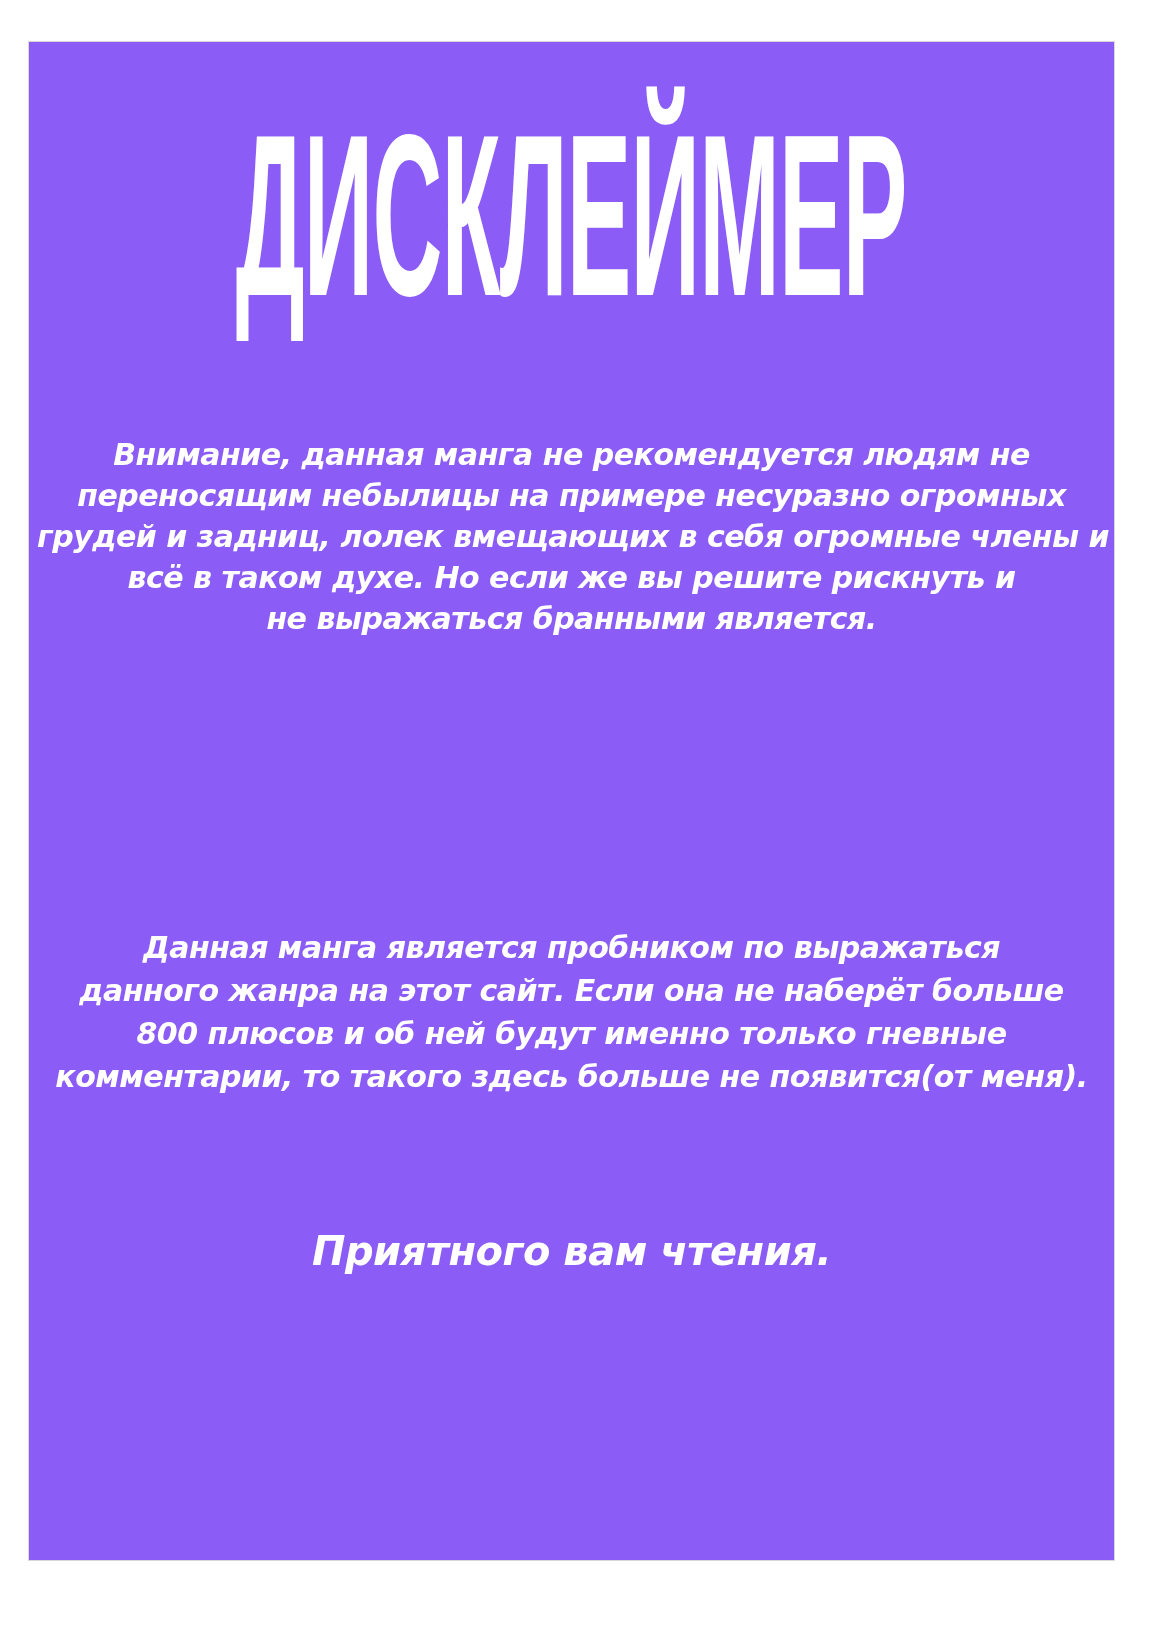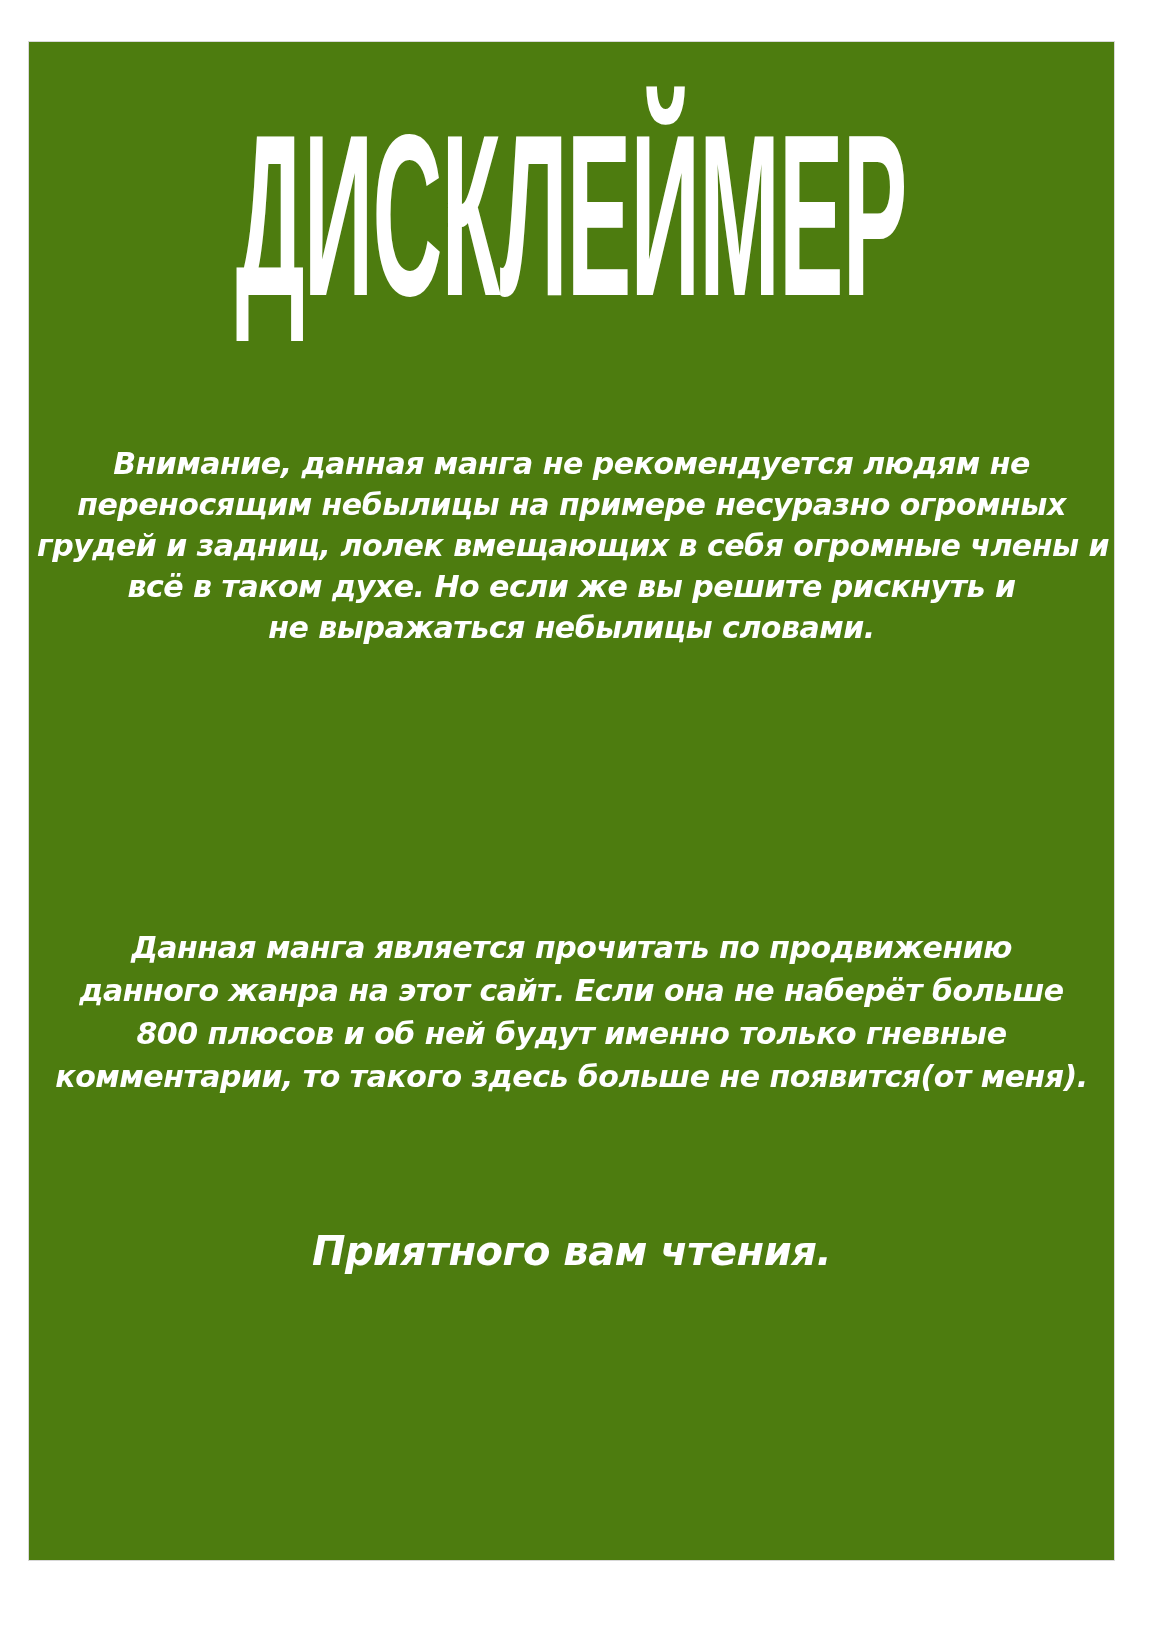--- a/index.html
+++ b/index.html
@@ -16,21 +16,21 @@
     width: 1150px;
     height: 1633px;
     background: #ffffff;
   }
   .panel {
     position: absolute;
     left: 29px;
     top: 42px;
     width: 1085px;
     height: 1518px;
-    background: #4d7c0f;
+    background: #8b5cf6;
     box-shadow: 0 0 0 1px #d8d8d8;
     overflow: hidden;
   }
   .title-wrap {
     position: absolute;
     top: 58px;
     left: 0;
     width: 100%;
     height: 235px;
     text-align: center;
@@ -57,21 +57,21 @@
     color: #ffffff;
     font-family: "DejaVu Sans", sans-serif;
     font-style: italic;
     font-weight: bold;
     letter-spacing: -0.5px;
   }
   .para .line {
     white-space: nowrap;
   }
   .para-warning {
-    top: 401px;
+    top: 392px;
     font-size: 30px;
     line-height: 41px;
   }
   .para-promo {
     top: 884px;
     font-size: 30px;
     line-height: 43px;
   }
   .para-closing {
     top: 1189px;
@@ -87,25 +87,25 @@
 
     <div class="title-wrap">
       <span class="title-text">ДИСКЛЕЙМЕР</span>
     </div>
 
     <div class="para para-warning">
       <div class="line">Внимание, данная манга не рекомендуется людям не</div>
       <div class="line">переносящим небылицы на примере несуразно огромных</div>
       <div class="line">грудей и задниц, лолек вмещающих в себя огромные члены и</div>
       <div class="line">всё в таком духе. Но если же вы решите рискнуть и</div>
-      <div class="line">не выражаться небылицы словами.</div>
+      <div class="line">не выражаться бранными является.</div>
     </div>
 
     <div class="para para-promo">
-      <div class="line">Данная манга является прочитать по продвижению</div>
+      <div class="line">Данная манга является пробником по выражаться</div>
       <div class="line">данного жанра на этот сайт. Если она не наберёт больше</div>
       <div class="line">800 плюсов и об ней будут именно только гневные</div>
       <div class="line">комментарии, то такого здесь больше не появится(от меня).</div>
     </div>
 
     <div class="para para-closing">
       <div class="line">Приятного вам чтения.</div>
     </div>
 
   </div>

